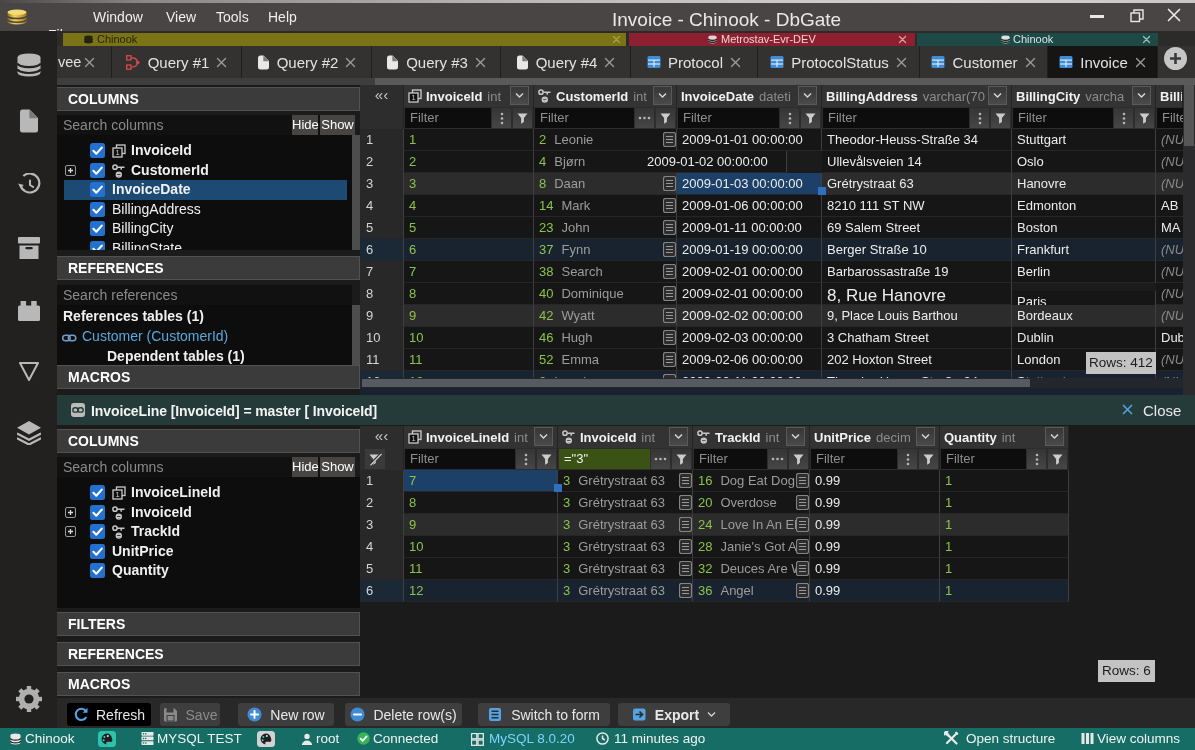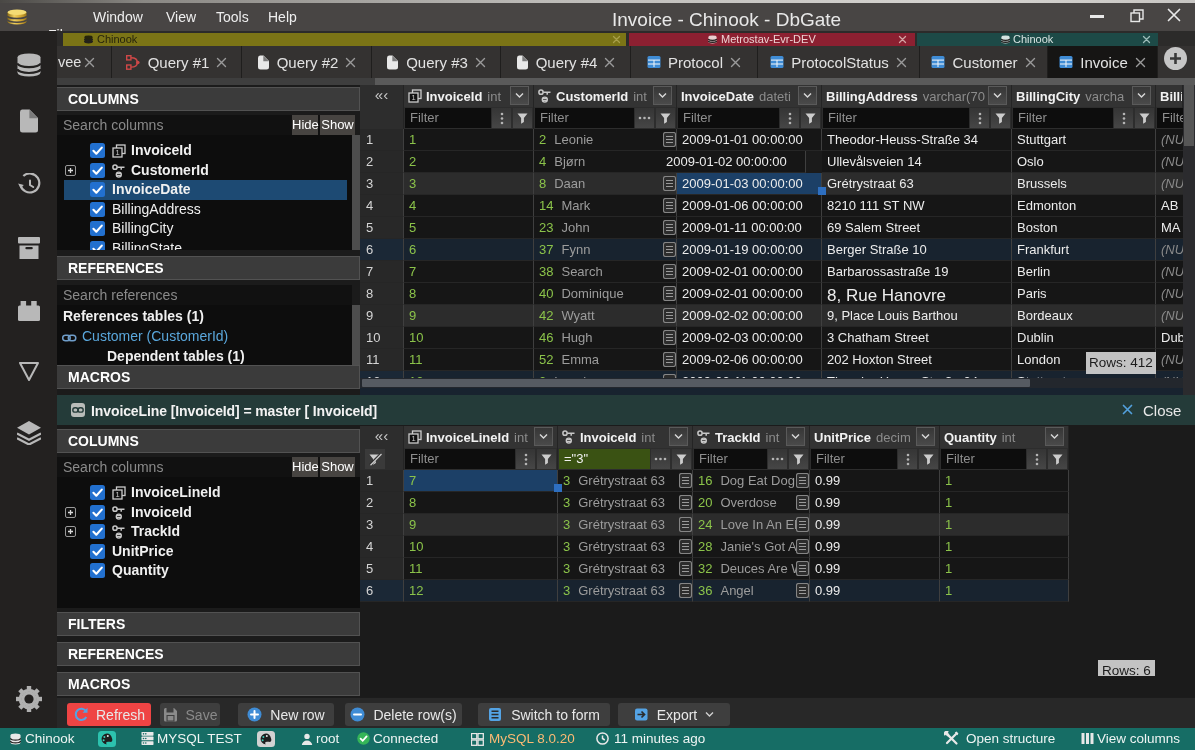--- a/index.html
+++ b/index.html
@@ -534,37 +534,37 @@
 <div style="position:absolute;left:1156px;top:129px;width:27px;height:22px;background:#161616;border-bottom:1px solid #262626;color:#8a8a8a;font-style:italic;font-size:13px;padding:3px 0 0 5px;white-space:nowrap;overflow:hidden;">(NU</div>
 <div style="position:absolute;left:360px;top:151px;width:44px;height:22px;background:#282828;border-right:1px solid #3f3f3f;border-bottom:1px solid #262626;color:#d5d5d5;font-size:13px;padding:3px 0 0 6px;">2</div>
 <div style="position:absolute;left:404px;top:151px;width:130px;height:22px;background:#161616;border-right:1px solid #3f3f3f;border-bottom:1px solid #262626;color:#8bc34a;font-size:13px;padding:3px 0 0 5px;">2</div>
 <div style="position:absolute;left:534px;top:151px;width:143px;height:22px;background:#161616;border-right:1px solid #3f3f3f;border-bottom:1px solid #262626;font-size:13px;padding:3px 0 0 5px;white-space:nowrap;overflow:hidden;"><span style="color:#8bc34a;">4</span><span style="color:#9c9c9c;margin-left:8px;">Bjørn</span></div>
 <div style="position:absolute;left:663px;top:154px;width:13px;height:15px;">
     <svg width="13" height="15" viewBox="0 0 13 15" style="display:block;">
       <rect x="0.5" y="0.5" width="12" height="14" rx="2" fill="#2d2d2d" stroke="#858585" stroke-width="1.1"></rect>
       <path d="M3 4.5 h7 M3 7.5 h7 M3 10.5 h7" stroke="#9a9a9a" stroke-width="1.1"></path>
     </svg>
   </div>
-<div style="position:absolute;left:661px;top:151px;width:145px;height:22px;background:#161616;border-right:1px solid #3f3f3f;border-bottom:1px solid #262626;color:#ececec;font-size:13px;padding:3px 0 0 5px;white-space:nowrap;">2009-01-02 00:00:00</div>
+<div style="position:absolute;left:642px;top:151px;width:145px;height:22px;background:#161616;border-right:1px solid #3f3f3f;border-bottom:1px solid #262626;color:#ececec;font-size:13px;padding:3px 0 0 5px;white-space:nowrap;">2009-01-02 00:00:00</div>
 <div style="position:absolute;left:822px;top:151px;width:190px;height:22px;background:#161616;border-right:1px solid #3f3f3f;border-bottom:1px solid #262626;color:#ececec;font-size:13px;padding:3px 0 0 5px;white-space:nowrap;overflow:hidden;">Ullevålsveien 14</div>
 <div style="position:absolute;left:1012px;top:151px;width:144px;height:22px;background:#161616;border-right:1px solid #3f3f3f;border-bottom:1px solid #262626;color:#ececec;font-size:13px;padding:3px 0 0 5px;white-space:nowrap;overflow:hidden;">Oslo</div>
 <div style="position:absolute;left:1156px;top:151px;width:27px;height:22px;background:#161616;border-bottom:1px solid #262626;color:#8a8a8a;font-style:italic;font-size:13px;padding:3px 0 0 5px;white-space:nowrap;overflow:hidden;">(NU</div>
 <div style="position:absolute;left:360px;top:173px;width:44px;height:22px;background:#282828;border-right:1px solid #3f3f3f;border-bottom:1px solid #262626;color:#d5d5d5;font-size:13px;padding:3px 0 0 6px;">3</div>
 <div style="position:absolute;left:404px;top:173px;width:130px;height:22px;background:#2c2c2c;border-right:1px solid #3f3f3f;border-bottom:1px solid #262626;color:#8bc34a;font-size:13px;padding:3px 0 0 5px;">3</div>
 <div style="position:absolute;left:534px;top:173px;width:143px;height:22px;background:#2c2c2c;border-right:1px solid #3f3f3f;border-bottom:1px solid #262626;font-size:13px;padding:3px 0 0 5px;white-space:nowrap;overflow:hidden;"><span style="color:#8bc34a;">8</span><span style="color:#9c9c9c;margin-left:8px;">Daan</span></div>
 <div style="position:absolute;left:663px;top:176px;width:13px;height:15px;">
     <svg width="13" height="15" viewBox="0 0 13 15" style="display:block;">
       <rect x="0.5" y="0.5" width="12" height="14" rx="2" fill="#2d2d2d" stroke="#858585" stroke-width="1.1"></rect>
       <path d="M3 4.5 h7 M3 7.5 h7 M3 10.5 h7" stroke="#9a9a9a" stroke-width="1.1"></path>
     </svg>
   </div>
 <div style="position:absolute;left:677px;top:173px;width:145px;height:22px;background:#1c4067;border-right:1px solid #3f3f3f;border-bottom:1px solid #262626;color:#ececec;font-size:13px;padding:3px 0 0 5px;white-space:nowrap;">2009-01-03 00:00:00</div>
 <div style="position:absolute;left:818px;top:187px;width:8px;height:8px;background:#2e6fc0;z-index:5;"></div>
 <div style="position:absolute;left:822px;top:173px;width:190px;height:22px;background:#2c2c2c;border-right:1px solid #3f3f3f;border-bottom:1px solid #262626;color:#ececec;font-size:13px;padding:3px 0 0 5px;white-space:nowrap;overflow:hidden;">Grétrystraat 63</div>
-<div style="position:absolute;left:1012px;top:173px;width:144px;height:22px;background:#2c2c2c;border-right:1px solid #3f3f3f;border-bottom:1px solid #262626;color:#ececec;font-size:13px;padding:3px 0 0 5px;white-space:nowrap;overflow:hidden;">Brussels</div>
+<div style="position:absolute;left:1012px;top:173px;width:144px;height:22px;background:#2c2c2c;border-right:1px solid #3f3f3f;border-bottom:1px solid #262626;color:#ececec;font-size:13px;padding:3px 0 0 5px;white-space:nowrap;overflow:hidden;">Hanovre</div>
 <div style="position:absolute;left:1156px;top:173px;width:27px;height:22px;background:#2c2c2c;border-bottom:1px solid #262626;color:#8a8a8a;font-style:italic;font-size:13px;padding:3px 0 0 5px;white-space:nowrap;overflow:hidden;">(NU</div>
 <div style="position:absolute;left:360px;top:195px;width:44px;height:22px;background:#282828;border-right:1px solid #3f3f3f;border-bottom:1px solid #262626;color:#d5d5d5;font-size:13px;padding:3px 0 0 6px;">4</div>
 <div style="position:absolute;left:404px;top:195px;width:130px;height:22px;background:#161616;border-right:1px solid #3f3f3f;border-bottom:1px solid #262626;color:#8bc34a;font-size:13px;padding:3px 0 0 5px;">4</div>
 <div style="position:absolute;left:534px;top:195px;width:143px;height:22px;background:#161616;border-right:1px solid #3f3f3f;border-bottom:1px solid #262626;font-size:13px;padding:3px 0 0 5px;white-space:nowrap;overflow:hidden;"><span style="color:#8bc34a;">14</span><span style="color:#9c9c9c;margin-left:8px;">Mark</span></div>
 <div style="position:absolute;left:663px;top:198px;width:13px;height:15px;">
     <svg width="13" height="15" viewBox="0 0 13 15" style="display:block;">
       <rect x="0.5" y="0.5" width="12" height="14" rx="2" fill="#2d2d2d" stroke="#858585" stroke-width="1.1"></rect>
       <path d="M3 4.5 h7 M3 7.5 h7 M3 10.5 h7" stroke="#9a9a9a" stroke-width="1.1"></path>
     </svg>
   </div>
@@ -615,21 +615,21 @@
 <div style="position:absolute;left:404px;top:283px;width:130px;height:22px;background:#161616;border-right:1px solid #3f3f3f;border-bottom:1px solid #262626;color:#8bc34a;font-size:13px;padding:3px 0 0 5px;">8</div>
 <div style="position:absolute;left:534px;top:283px;width:143px;height:22px;background:#161616;border-right:1px solid #3f3f3f;border-bottom:1px solid #262626;font-size:13px;padding:3px 0 0 5px;white-space:nowrap;overflow:hidden;"><span style="color:#8bc34a;">40</span><span style="color:#9c9c9c;margin-left:8px;">Dominique</span></div>
 <div style="position:absolute;left:663px;top:286px;width:13px;height:15px;">
     <svg width="13" height="15" viewBox="0 0 13 15" style="display:block;">
       <rect x="0.5" y="0.5" width="12" height="14" rx="2" fill="#2d2d2d" stroke="#858585" stroke-width="1.1"></rect>
       <path d="M3 4.5 h7 M3 7.5 h7 M3 10.5 h7" stroke="#9a9a9a" stroke-width="1.1"></path>
     </svg>
   </div>
 <div style="position:absolute;left:677px;top:283px;width:145px;height:22px;background:#161616;border-right:1px solid #3f3f3f;border-bottom:1px solid #262626;color:#ececec;font-size:13px;padding:3px 0 0 5px;white-space:nowrap;">2009-02-01 00:00:00</div>
 <div style="position:absolute;left:822px;top:283px;width:190px;height:22px;background:#161616;border-right:1px solid #3f3f3f;border-bottom:1px solid #262626;color:#ececec;font-size:17px;padding:3px 0 0 5px;white-space:nowrap;overflow:hidden;">8, Rue Hanovre</div>
-<div style="position:absolute;left:1012px;top:283px;width:144px;height:22px;background:#161616;border-right:1px solid #3f3f3f;border-bottom:1px solid #262626;color:#ececec;font-size:13px;padding:3px 0 0 5px;white-space:nowrap;overflow:hidden;">Paris</div>
+<div style="position:absolute;left:1012px;top:291px;width:144px;height:22px;background:#161616;border-right:1px solid #3f3f3f;border-bottom:1px solid #262626;color:#ececec;font-size:13px;padding:3px 0 0 5px;white-space:nowrap;overflow:hidden;">Paris</div>
 <div style="position:absolute;left:1156px;top:283px;width:27px;height:22px;background:#161616;border-bottom:1px solid #262626;color:#8a8a8a;font-style:italic;font-size:13px;padding:3px 0 0 5px;white-space:nowrap;overflow:hidden;">(NU</div>
 <div style="position:absolute;left:360px;top:305px;width:44px;height:22px;background:#282828;border-right:1px solid #3f3f3f;border-bottom:1px solid #262626;color:#d5d5d5;font-size:13px;padding:3px 0 0 6px;">9</div>
 <div style="position:absolute;left:404px;top:305px;width:130px;height:22px;background:#2c2c2c;border-right:1px solid #3f3f3f;border-bottom:1px solid #262626;color:#8bc34a;font-size:13px;padding:3px 0 0 5px;">9</div>
 <div style="position:absolute;left:534px;top:305px;width:143px;height:22px;background:#2c2c2c;border-right:1px solid #3f3f3f;border-bottom:1px solid #262626;font-size:13px;padding:3px 0 0 5px;white-space:nowrap;overflow:hidden;"><span style="color:#8bc34a;">42</span><span style="color:#9c9c9c;margin-left:8px;">Wyatt</span></div>
 <div style="position:absolute;left:663px;top:308px;width:13px;height:15px;">
     <svg width="13" height="15" viewBox="0 0 13 15" style="display:block;">
       <rect x="0.5" y="0.5" width="12" height="14" rx="2" fill="#2d2d2d" stroke="#858585" stroke-width="1.1"></rect>
       <path d="M3 4.5 h7 M3 7.5 h7 M3 10.5 h7" stroke="#9a9a9a" stroke-width="1.1"></path>
     </svg>
   </div>
@@ -1045,23 +1045,23 @@
   </div>
 <div style="position:absolute;left:693px;top:580px;width:117px;height:22px;background:#18232f;border-right:1px solid #3f3f3f;border-bottom:1px solid #262626;font-size:13px;padding:3px 0 0 5px;white-space:nowrap;overflow:hidden;"><span style="color:#8bc34a;">36</span><span style="color:#9c9c9c;margin-left:8px;">Angel</span></div>
 <div style="position:absolute;left:796px;top:583px;width:13px;height:15px;">
     <svg width="13" height="15" viewBox="0 0 13 15" style="display:block;">
       <rect x="0.5" y="0.5" width="12" height="14" rx="2" fill="#2d2d2d" stroke="#858585" stroke-width="1.1"></rect>
       <path d="M3 4.5 h7 M3 7.5 h7 M3 10.5 h7" stroke="#9a9a9a" stroke-width="1.1"></path>
     </svg>
   </div>
 <div style="position:absolute;left:810px;top:580px;width:130px;height:22px;background:#18232f;border-right:1px solid #3f3f3f;border-bottom:1px solid #262626;color:#ececec;font-size:13px;padding:3px 0 0 5px;">0.99</div>
 <div style="position:absolute;left:940px;top:580px;width:129px;height:22px;background:#18232f;border-right:1px solid #3f3f3f;border-bottom:1px solid #262626;color:#8bc34a;font-size:13px;padding:3px 0 0 5px;">1</div>
-<div style="position:absolute;left:1098px;top:660px;width:57px;height:16px;background:rgba(214,214,214,0.9);color:#1c1c1c;font-size:13.5px;text-align:center;line-height:21px;">Rows: 6</div>
+<div style="position:absolute;left:1098px;top:660px;width:57px;height:22px;background:rgba(214,214,214,0.9);color:#1c1c1c;font-size:13.5px;text-align:center;line-height:21px;">Rows: 6</div>
 <div style="position:absolute;left:57px;top:697px;width:1138px;height:31px;background:#282828;border-top:1px solid #1c1c1c;"></div>
-<div style="position:absolute;left:67px;top:703px;width:84px;height:23px;background:#ef4444;border-radius:3px;">
+<div style="position:absolute;left:67px;top:703px;width:84px;height:23px;background:#000000;border-radius:3px;">
     <div style="display:flex;align-items:center;justify-content:center;height:100%;gap:8px;">
       <svg width="15" height="15" viewBox="0 0 15 15" style="display:block;">
         <path d="M13 4.2 A 5.6 5.6 0 1 0 13.3 10" fill="none" stroke="#54a3e4" stroke-width="2.1"></path>
         <path d="M14.5 0.8 v5 h-5 z" fill="#54a3e4"></path>
       </svg>
       <span style="color:#e8e8e8;font-size:14px;white-space:nowrap;">Refresh</span>
     </div>
   </div>
 <div style="position:absolute;left:160px;top:703px;width:60px;height:23px;background:#3e3e3e;border-radius:3px;">
     <div style="display:flex;align-items:center;justify-content:center;height:100%;gap:8px;">
@@ -1094,21 +1094,21 @@
   </div>
 <div style="position:absolute;left:478px;top:703px;width:132px;height:23px;background:#3e3e3e;border-radius:3px;">
     <div style="display:flex;align-items:center;justify-content:center;height:100%;gap:8px;">
       <svg width="15" height="15" viewBox="0 0 15 15" style="display:block;">
         <rect x="1" y="1" width="12" height="13" rx="2" fill="#54a3e4"></rect>
         <path d="M3.5 4.2 h7 M3.5 7.5 h7 M3.5 10.8 h7" stroke="#2b2b2b" stroke-width="1.5"></path>
       </svg>
       <span style="color:#e8e8e8;font-size:14px;white-space:nowrap;">Switch to form</span>
     </div>
   </div>
-<div style="position:absolute;left:618px;top:703px;width:112px;height:23px;background:#3e3e3e;border-radius:3px;">
+<div style="position:absolute;left:618px;top:703px;width:112px;height:23px;background:#3e3e3e;border-radius:3px;font-weight:bold;">
     <div style="display:flex;align-items:center;justify-content:center;height:100%;gap:8px;">
       <svg width="15" height="15" viewBox="0 0 15 15" style="display:block;">
         <rect x="1" y="1.5" width="12.5" height="12" rx="2" fill="#54a3e4"></rect>
         <path d="M3.5 7.5 h6.5 M7.5 4.5 l3 3 l-3 3" fill="none" stroke="#2b2b2b" stroke-width="1.7"></path>
       </svg>
       <span style="color:#e8e8e8;font-size:14px;white-space:nowrap;">Export</span>
       <svg width="9" height="9" viewBox="0 0 9 9" style="display:block;">
         <path d="M1 2.5 L4.5 6 L8 2.5" fill="none" stroke="#d0d0d0" stroke-width="1.4"></path>
       </svg>
     </div>
@@ -1170,21 +1170,21 @@
   </div>
 <div style="position:absolute;left:373px;top:731px;color:#eef4f3;font-size:13.5px;white-space:nowrap;">Connected</div>
 <div style="position:absolute;left:471px;top:733px;">
     <svg width="13" height="13" viewBox="0 0 13 13" style="display:block;">
       <rect x="0.5" y="0.5" width="5.3" height="5.3" fill="none" stroke="#e8e8e8" stroke-width="1.3"></rect>
       <rect x="0.5" y="7" width="5.3" height="5.3" fill="none" stroke="#e8e8e8" stroke-width="1.3"></rect>
       <rect x="7" y="0.5" width="5.3" height="5.3" fill="none" stroke="#e8e8e8" stroke-width="1.3"></rect>
       <rect x="7" y="7" width="5.3" height="5.3" fill="none" stroke="#e8e8e8" stroke-width="1.3"></rect>
     </svg>
   </div>
-<div style="position:absolute;left:489px;top:731px;color:#fdba74;font-size:13.5px;white-space:nowrap;text-align:center;">MySQL 8.0.20</div>
+<div style="position:absolute;left:489px;top:731px;color:#7dd3fc;font-size:13.5px;white-space:nowrap;text-align:center;">MySQL 8.0.20</div>
 <div style="position:absolute;left:596px;top:732px;">
     <svg width="13" height="13" viewBox="0 0 13 13" style="display:block;">
       <circle cx="6.5" cy="6.5" r="5.6" fill="none" stroke="#e8e8e8" stroke-width="1.5"></circle>
       <path d="M6.5 3.4 v3.1 l2.3 1.5" fill="none" stroke="#e8e8e8" stroke-width="1.5"></path>
     </svg>
   </div>
 <div style="position:absolute;left:614px;top:731px;color:#eef4f3;font-size:13.5px;white-space:nowrap;">11 minutes ago</div>
 <div style="position:absolute;left:944px;top:731px;">
     <svg width="15" height="15" viewBox="0 0 15 15" style="display:block;">
       <path d="M3.6 3.6 L12.5 12.5 M12 3 L3 12" stroke="#e8e8e8" stroke-width="2.2" stroke-linecap="round"></path>

